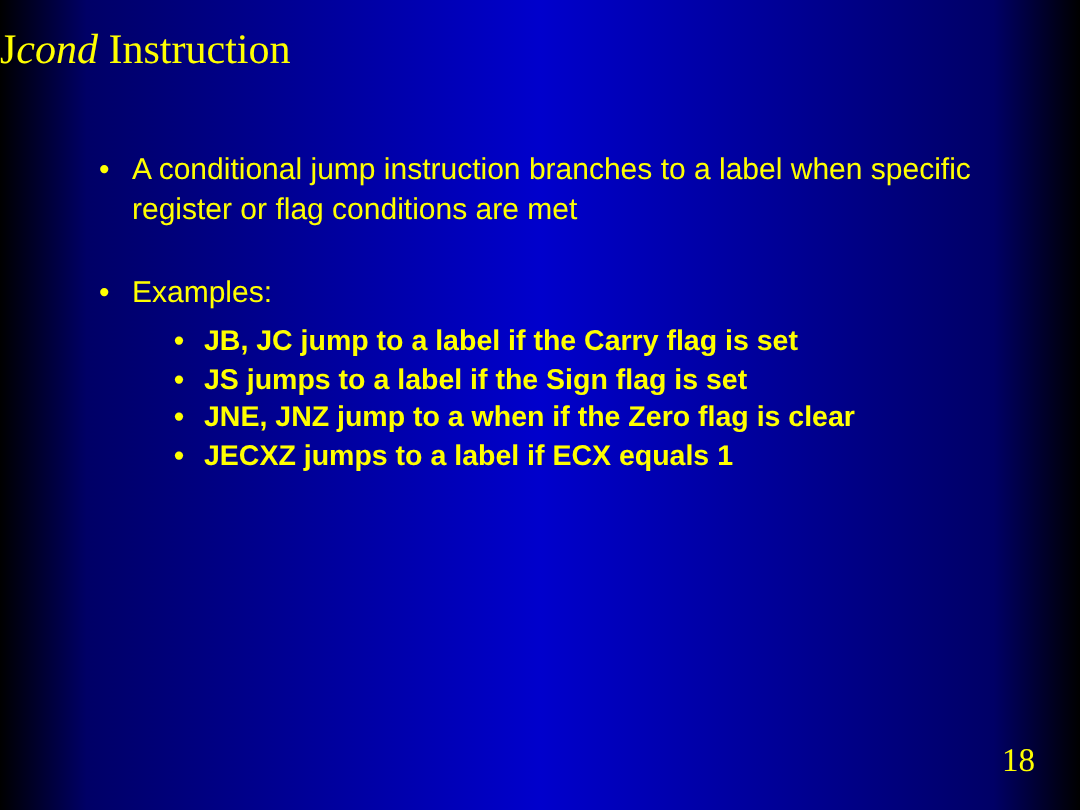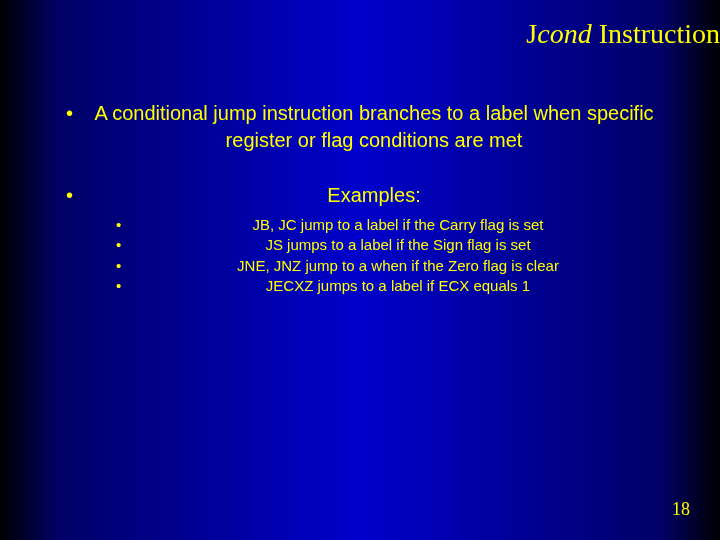--- a/index.html
+++ b/index.html
@@ -15,21 +15,21 @@
     height: 540px;
     background: linear-gradient(to right, #000000 0%, #000066 8%, #0000cc 50%, #000066 92%, #000000 100%);
     position: relative;
     box-sizing: border-box;
   }
   .title {
     position: absolute;
     top: 18px;
     left: 0;
     width: 100%;
-    text-align: right;
+    text-align: left;
     color: #ffff00;
     font-size: 28px;
     font-weight: normal;
     font-family: "Times New Roman", Times, serif;
   }
   .title .cond {
     font-style: italic;
   }
   .body {
     position: absolute;
@@ -37,21 +37,20 @@
     left: 60px;
     right: 60px;
     color: #ffff00;
     font-size: 20px;
     font-family: Arial, Helvetica, sans-serif;
   }
   ul.top {
     list-style: none;
     padding: 0;
     margin: 0;
-    text-align: center;
   }
   ul.top > li {
     position: relative;
     padding-left: 28px;
     margin-bottom: 28px;
     line-height: 1.35;
   }
   ul.top > li::before {
     content: "•";
     position: absolute;
@@ -61,21 +60,22 @@
   }
   ul.sub {
     list-style: none;
     padding: 0;
     margin: 6px 0 0 26px;
   }
   ul.sub > li {
     position: relative;
     padding-left: 22px;
     line-height: 1.35;
-    font-size: 15px;
+    font-size: 19px;
+    font-weight: bold;
   }
   ul.sub > li::before {
     content: "•";
     position: absolute;
     left: 2px;
     top: 0;
     color: #ffff00;
   }
   .footer {
     position: absolute;
@@ -98,21 +98,21 @@
   .footer .links a {
     color: #ffff00;
     text-decoration: underline;
     margin-left: 16px;
   }
   .pagenum {
     position: absolute;
     right: 30px;
     bottom: 20px;
     color: #ffff00;
-    font-size: 18px;
+    font-size: 22px;
     font-family: "Times New Roman", Times, serif;
   }
 </style>
 </head>
 <body>
 
 <div class="slide">
 
   <div class="title">
     <span>J</span><span class="cond">cond</span><span> Instruction</span>

